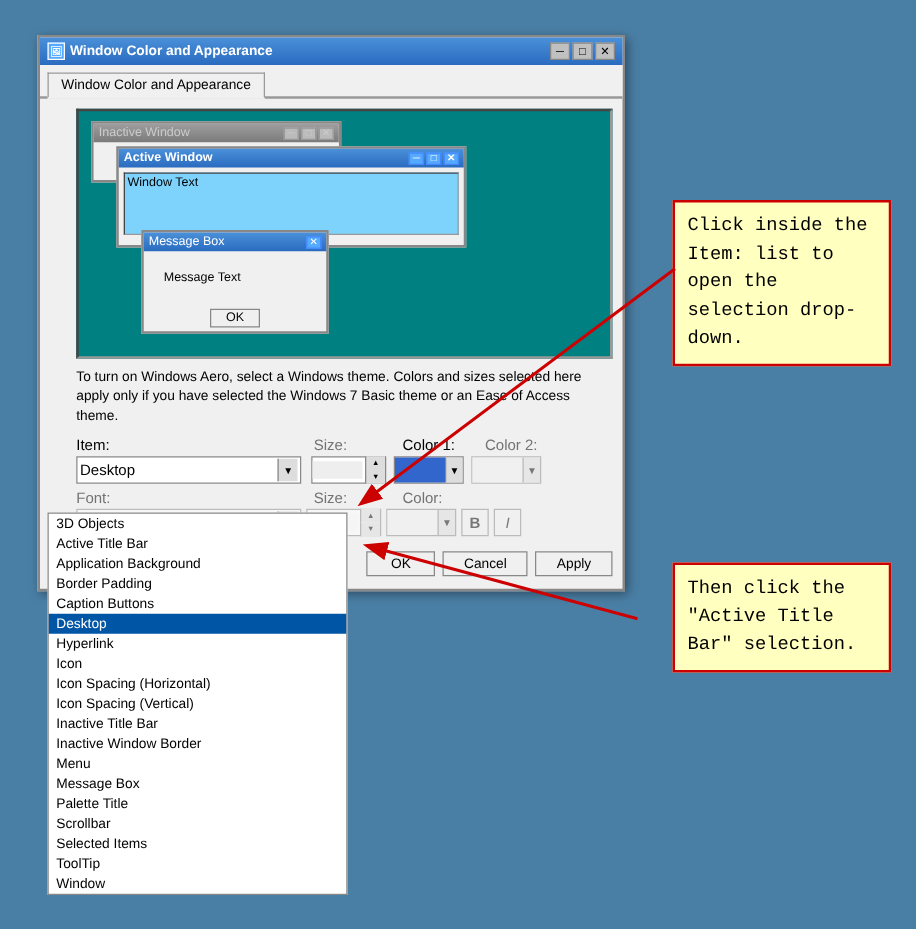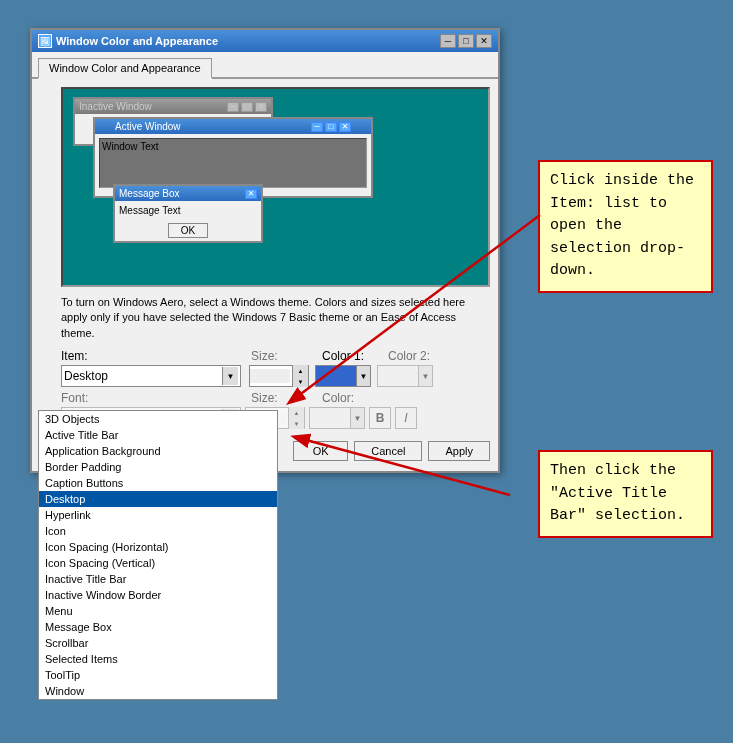--- a/index.html
+++ b/index.html
@@ -129,43 +129,43 @@
       top: 28px;
       left: 30px;
       width: 280px;
       background: #f0f0f0;
       border: 2px solid #888;
       z-index: 2;
     }
     .preview-active-titlebar {
       background: linear-gradient(to bottom, #4a90d9, #2a6bbf);
       color: white;
-      padding: 2px 20px;
-      font-size: 10px;
-      font-weight: normal;
+      padding: 2px 4px;
+      font-size: 10px;
+      font-weight: bold;
       display: flex;
       justify-content: space-between;
       align-items: center;
     }
     .preview-active-tabs {
       display: flex;
       gap: 4px;
       padding: 2px 4px;
       border-bottom: 1px solid #999;
       background: #f0f0f0;
       font-size: 10px;
     }
     .preview-active-tab {
       padding: 1px 6px;
     }
     .preview-active-tab.selected {
       border: 1px solid #999;
     }
     .preview-content-area {
-      background: #737373;
+      background: #7dd3fc;
       border: 1px inset #999;
       margin: 4px;
       height: 50px;
       font-size: 10px;
       padding: 2px;
     }
     .preview-small-controls {
       display: flex;
       gap: 4px;
       padding: 0 4px 4px;
@@ -185,21 +185,21 @@
     .preview-msgbox-titlebar {
       background: linear-gradient(to bottom, #4a90d9, #2a6bbf);
       color: white;
       padding: 2px 4px;
       font-size: 10px;
       display: flex;
       justify-content: space-between;
       align-items: center;
     }
     .preview-msgbox-body {
-      padding: 4px;
+      padding: 16px;
       font-size: 10px;
     }
     .preview-msgbox-btn-row {
       display: flex;
       justify-content: center;
       padding: 3px;
     }
     .preview-msgbox-btn {
       padding: 1px 12px;
       background: #f0f0f0;
@@ -553,20 +553,21 @@
     <div class="dropdown-list-item">Caption Buttons</div>
     <div class="dropdown-list-item selected">Desktop</div>
     <div class="dropdown-list-item">Hyperlink</div>
     <div class="dropdown-list-item">Icon</div>
     <div class="dropdown-list-item">Icon Spacing (Horizontal)</div>
     <div class="dropdown-list-item">Icon Spacing (Vertical)</div>
     <div class="dropdown-list-item">Inactive Title Bar</div>
     <div class="dropdown-list-item">Inactive Window Border</div>
     <div class="dropdown-list-item">Menu</div>
     <div class="dropdown-list-item">Message Box</div>
+    <div class="dropdown-list-item">Palette Title</div>
     <div class="dropdown-list-item">Scrollbar</div>
     <div class="dropdown-list-item">Selected Items</div>
     <div class="dropdown-list-item">ToolTip</div>
     <div class="dropdown-list-item">Window</div>
   </div>
 
 <div class="callout-box callout-box-1">
   <span>Click inside the Item: list to open the selection drop-down.</span>
 </div>
 

